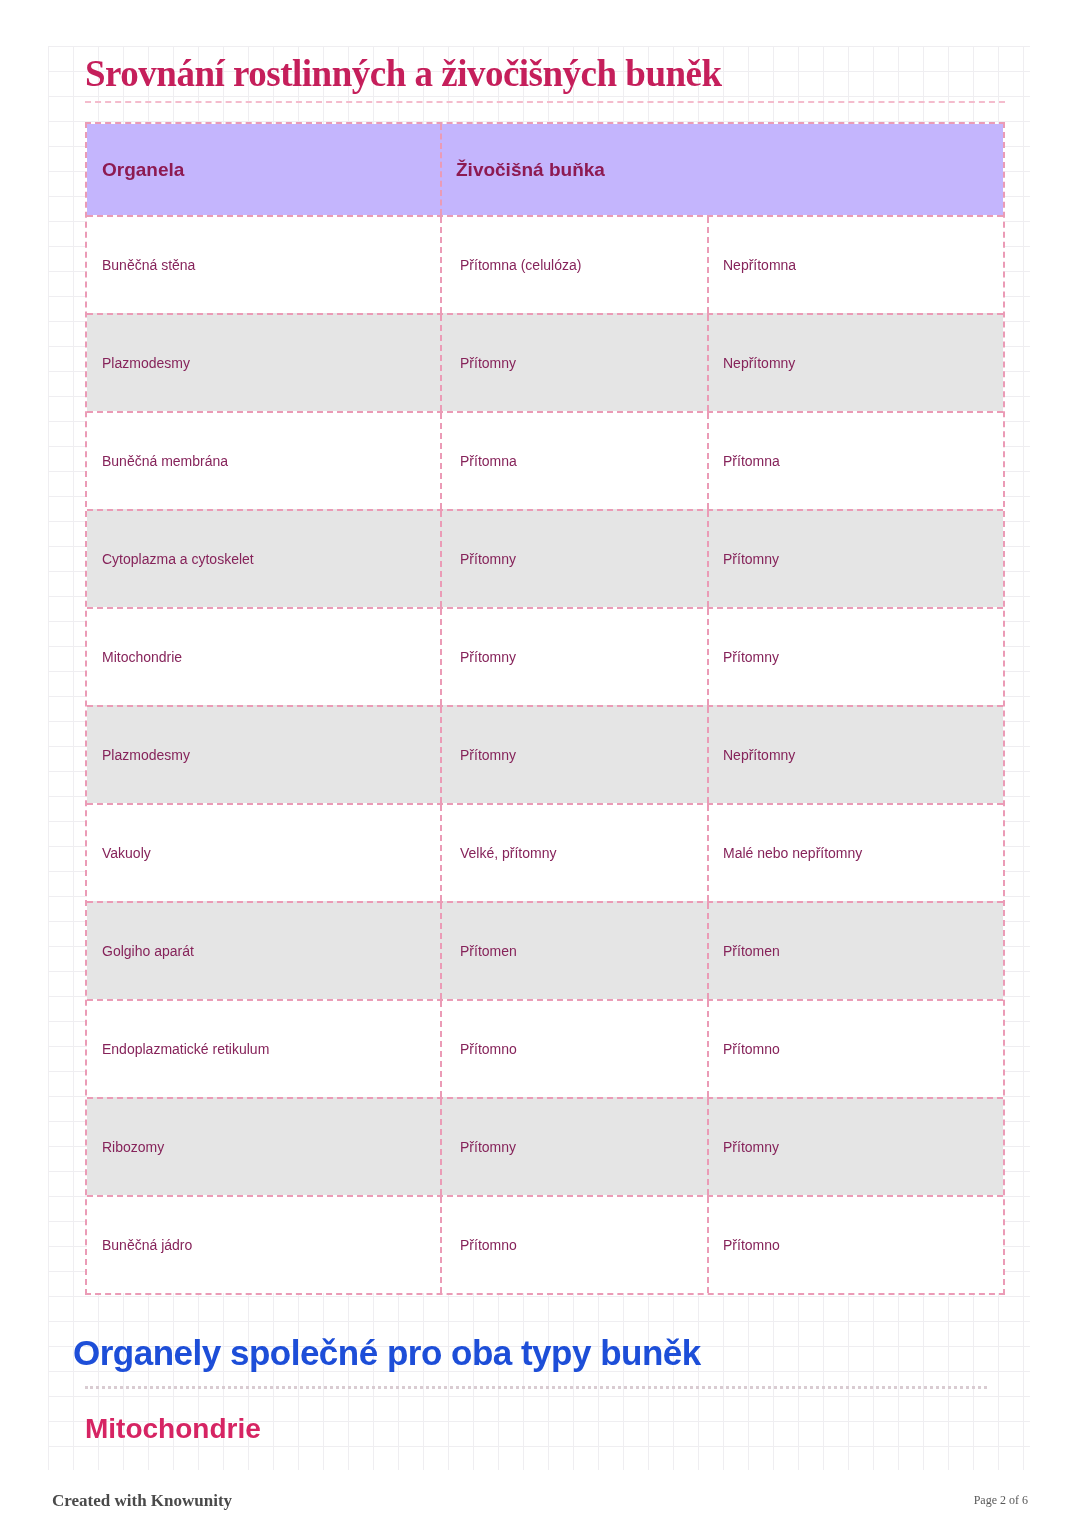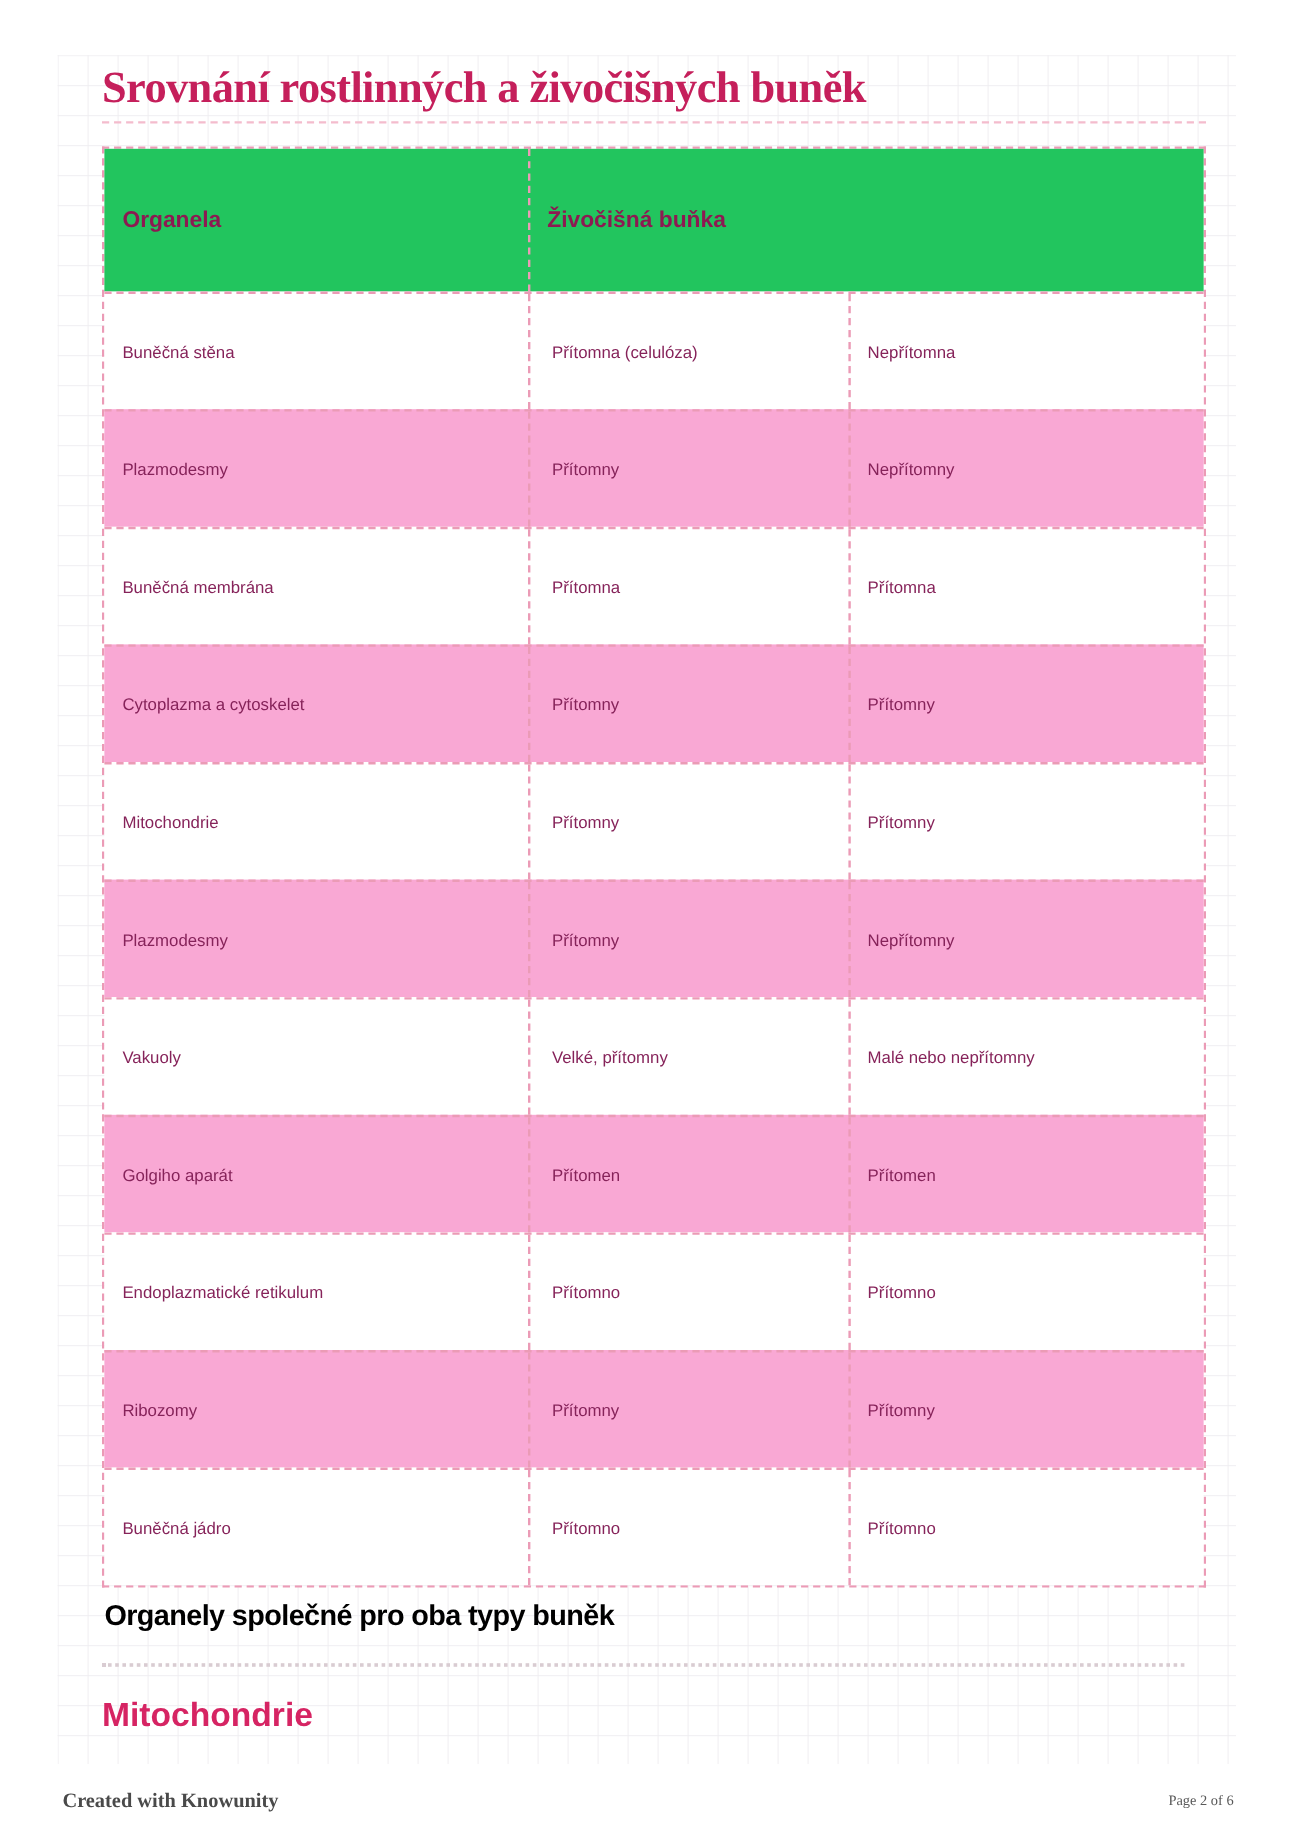--- a/index.html
+++ b/index.html
@@ -36,53 +36,53 @@
     border-top: 2px dashed #f4bccd;
   }
   .cmp-table {
     position: absolute;
     left: 85px; top: 122px;
     width: 920px;
     border: 2px dashed #eb9bb6;
   }
   .thead {
     display: flex;
-    height: 119px;
-    background: #22c55e;
+    height: 91px;
+    background: #c4b5fd;
   }
   .thead .tcell {
     font-weight: 700;
     font-size: 19px;
     color: #8d1a52;
   }
   .trow {
     display: flex;
     height: 98px;
     background: #ffffff;
     border-top: 2px dashed #eb9bb6;
   }
-  .trow.alt { background: #f9a8d4; }
+  .trow.alt { background: #e5e5e5; }
   .tcell {
     display: flex;
     align-items: center;
     font-size: 14px;
     color: #86235a;
     overflow: hidden;
     white-space: nowrap;
   }
   .col1 { width: 353px; padding-left: 15px; }
   .col2 { width: 267px; padding-left: 18px; border-left: 2px dashed #eb9bb6; }
   .col3 { width: 296px; padding-left: 14px; border-left: 2px dashed #eb9bb6; }
   .section-heading {
     position: absolute;
-    left: 87px; top: 1333px;
-    font-size: 24px;
+    left: 73px; top: 1333px;
+    font-size: 35px;
     font-weight: 700;
     letter-spacing: -0.5px;
-    color: #000000;
+    color: #1d4ed8;
     white-space: nowrap;
   }
   .section-divider {
     position: absolute;
     left: 85px; top: 1386px;
     width: 902px; height: 0;
     border-top: 3px dotted #d9ccd2;
   }
   .sub-heading {
     position: absolute;

